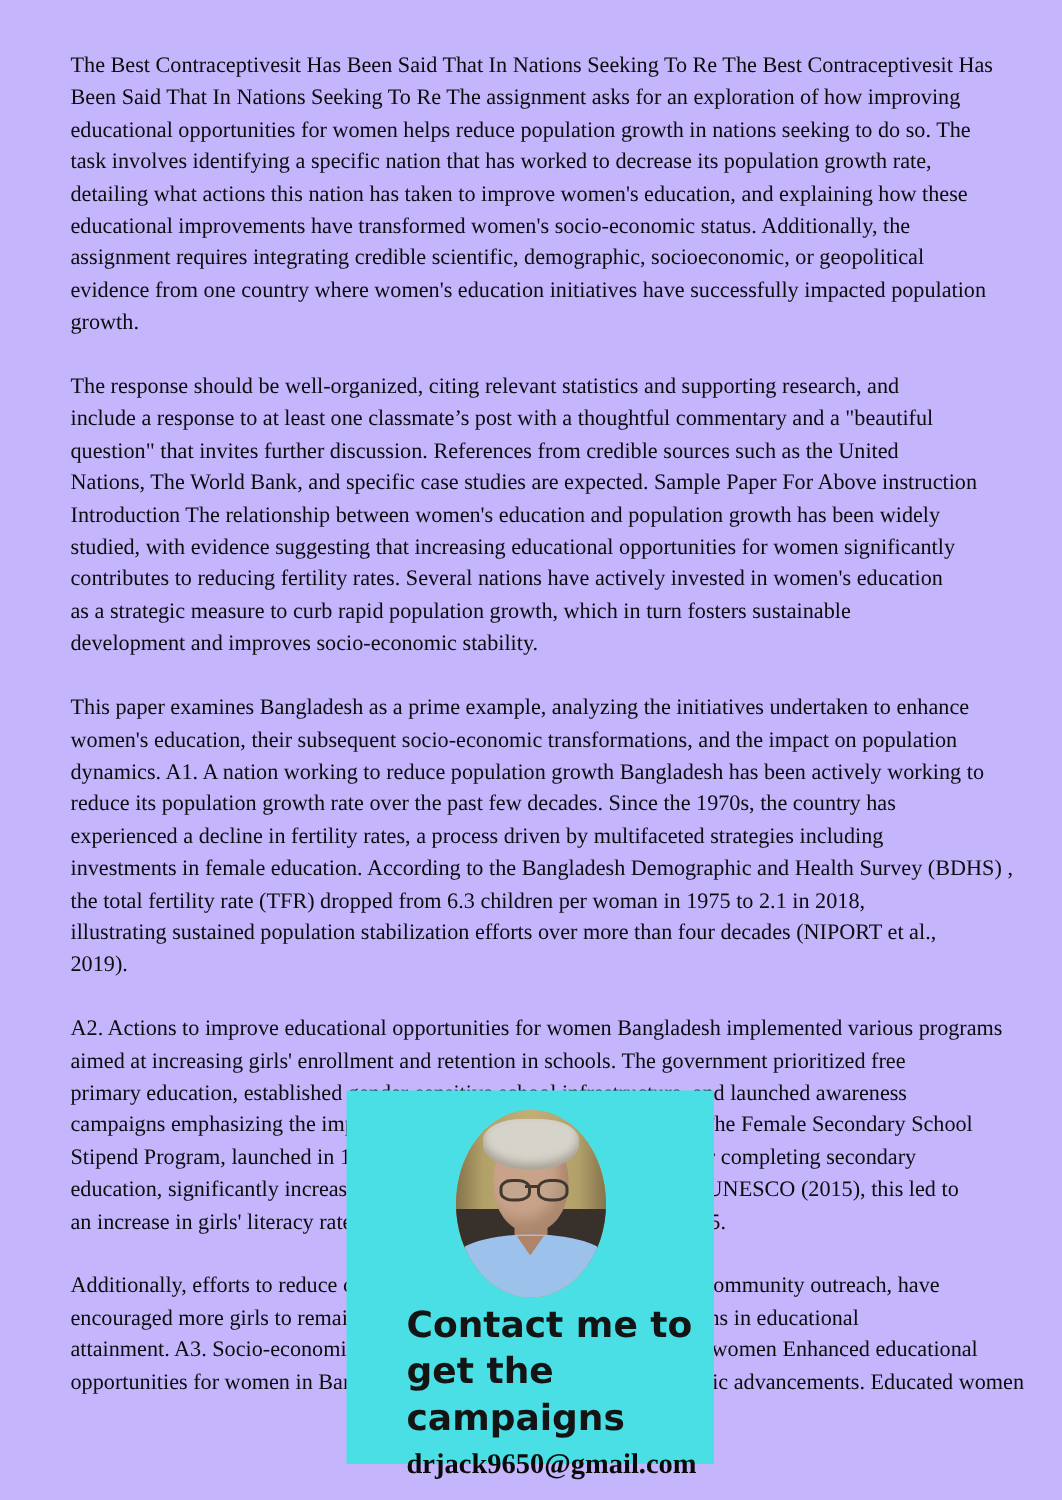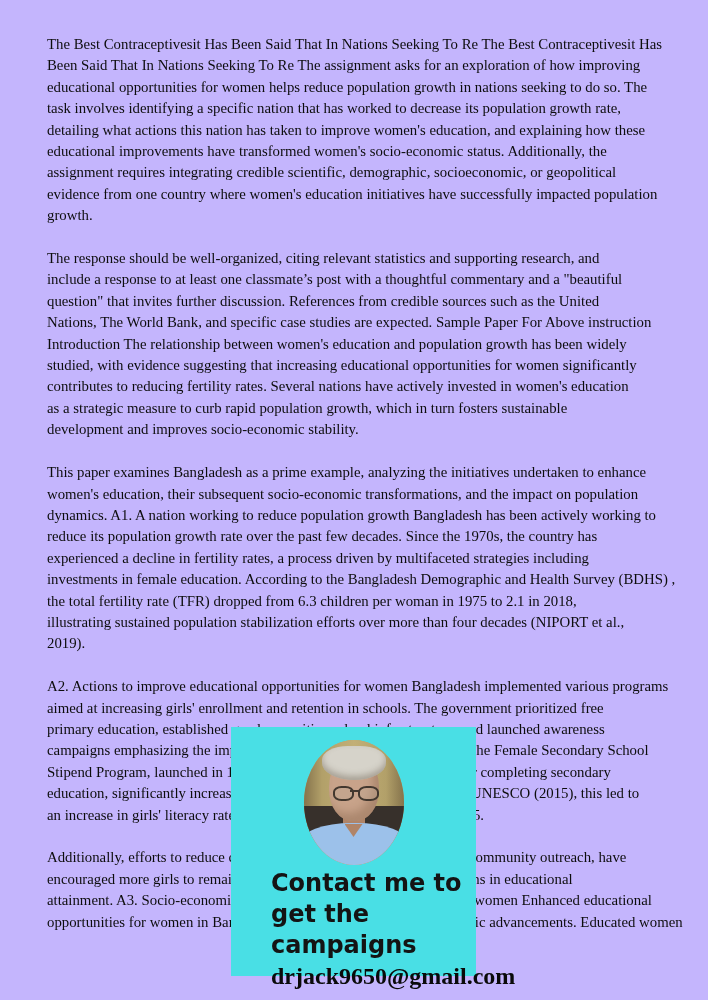--- a/index.html
+++ b/index.html
@@ -89,21 +89,21 @@
   .overlay-headline {
     font-family: "DejaVu Sans", sans-serif;
     font-weight: 700;
     font-size: 24px;
     line-height: 31px;
     color: #141414;
   }
   .overlay-email {
     font-family: "Liberation Serif", serif;
     font-weight: 700;
-    font-size: 24px;
+    font-size: 19px;
     line-height: 31px;
     color: #0a0a0a;
   }
 </style>
 </head>
 <body>
 
 <div class="page">
 
   <div class="doc">

